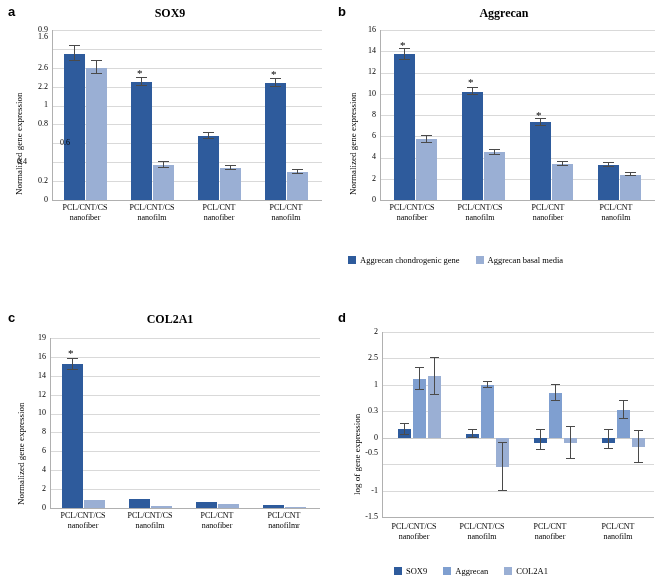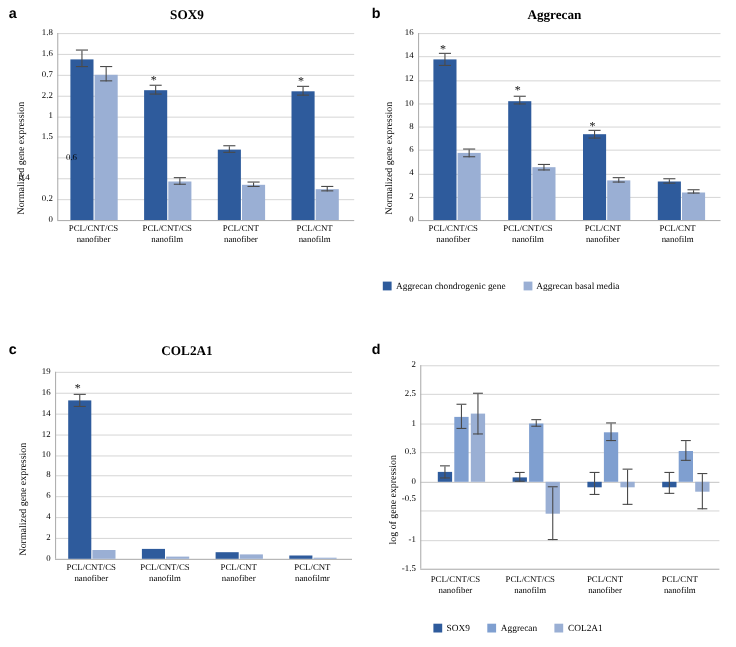--- a/index.html
+++ b/index.html
@@ -139,26 +139,26 @@
       <div class="bar light" style="left:235px;width:21px;height:28.3px;"></div>
       <div class="errbar" style="left:245px;bottom:26.4px;height:3.8px;"></div>
       <div class="errcap" style="left:240px;bottom:30.2px;width:11px;"></div>
       <div class="errcap" style="left:240px;bottom:26.4px;width:11px;"></div>
     </div>
 
     <div class="tick-label" style="left:20px;top:195px;width:28px;">0</div>
     <div class="tick-label" style="left:20px;top:176px;width:28px;">0.2</div>
     <div class="tick-label" style="left:11px;top:157px;width:16px;">0.4</div>
     <div class="tick-label" style="left:20px;top:138px;width:28px;padding-left:22px;">0.6</div>
-    <div class="tick-label" style="left:20px;top:119px;width:28px;">1.5</div>
+    <div class="tick-label" style="left:20px;top:119px;width:28px;">0.8</div>
     <div class="tick-label" style="left:20px;top:100px;width:28px;">1</div>
     <div class="tick-label" style="left:20px;top:82px;width:28px;">2.2</div>
-    <div class="tick-label" style="left:20px;top:63px;width:28px;">0.7</div>
-    <div class="tick-label" style="left:20px;top:44px;width:28px;">1.6</div>
-    <div class="tick-label" style="left:20px;top:25px;width:28px;">1.8</div>
+    <div class="tick-label" style="left:20px;top:63px;width:28px;">2.6</div>
+    <div class="tick-label" style="left:20px;top:32px;width:28px;">1.6</div>
+    <div class="tick-label" style="left:20px;top:25px;width:28px;">0.9</div>
 
     <div class="catlabel" style="left:47px;top:203px;width:76px;white-space:pre-line;"><span>PCL/CNT/CS
 nanofiber</span></div>
     <div class="catlabel" style="left:114px;top:203px;width:76px;white-space:pre-line;"><span>PCL/CNT/CS
 nanofilm</span></div>
     <div class="catlabel" style="left:181px;top:203px;width:76px;white-space:pre-line;"><span>PCL/CNT
 nanofiber</span></div>
     <div class="catlabel" style="left:248px;top:203px;width:76px;white-space:pre-line;"><span>PCL/CNT
 nanofilm</span></div>
 

